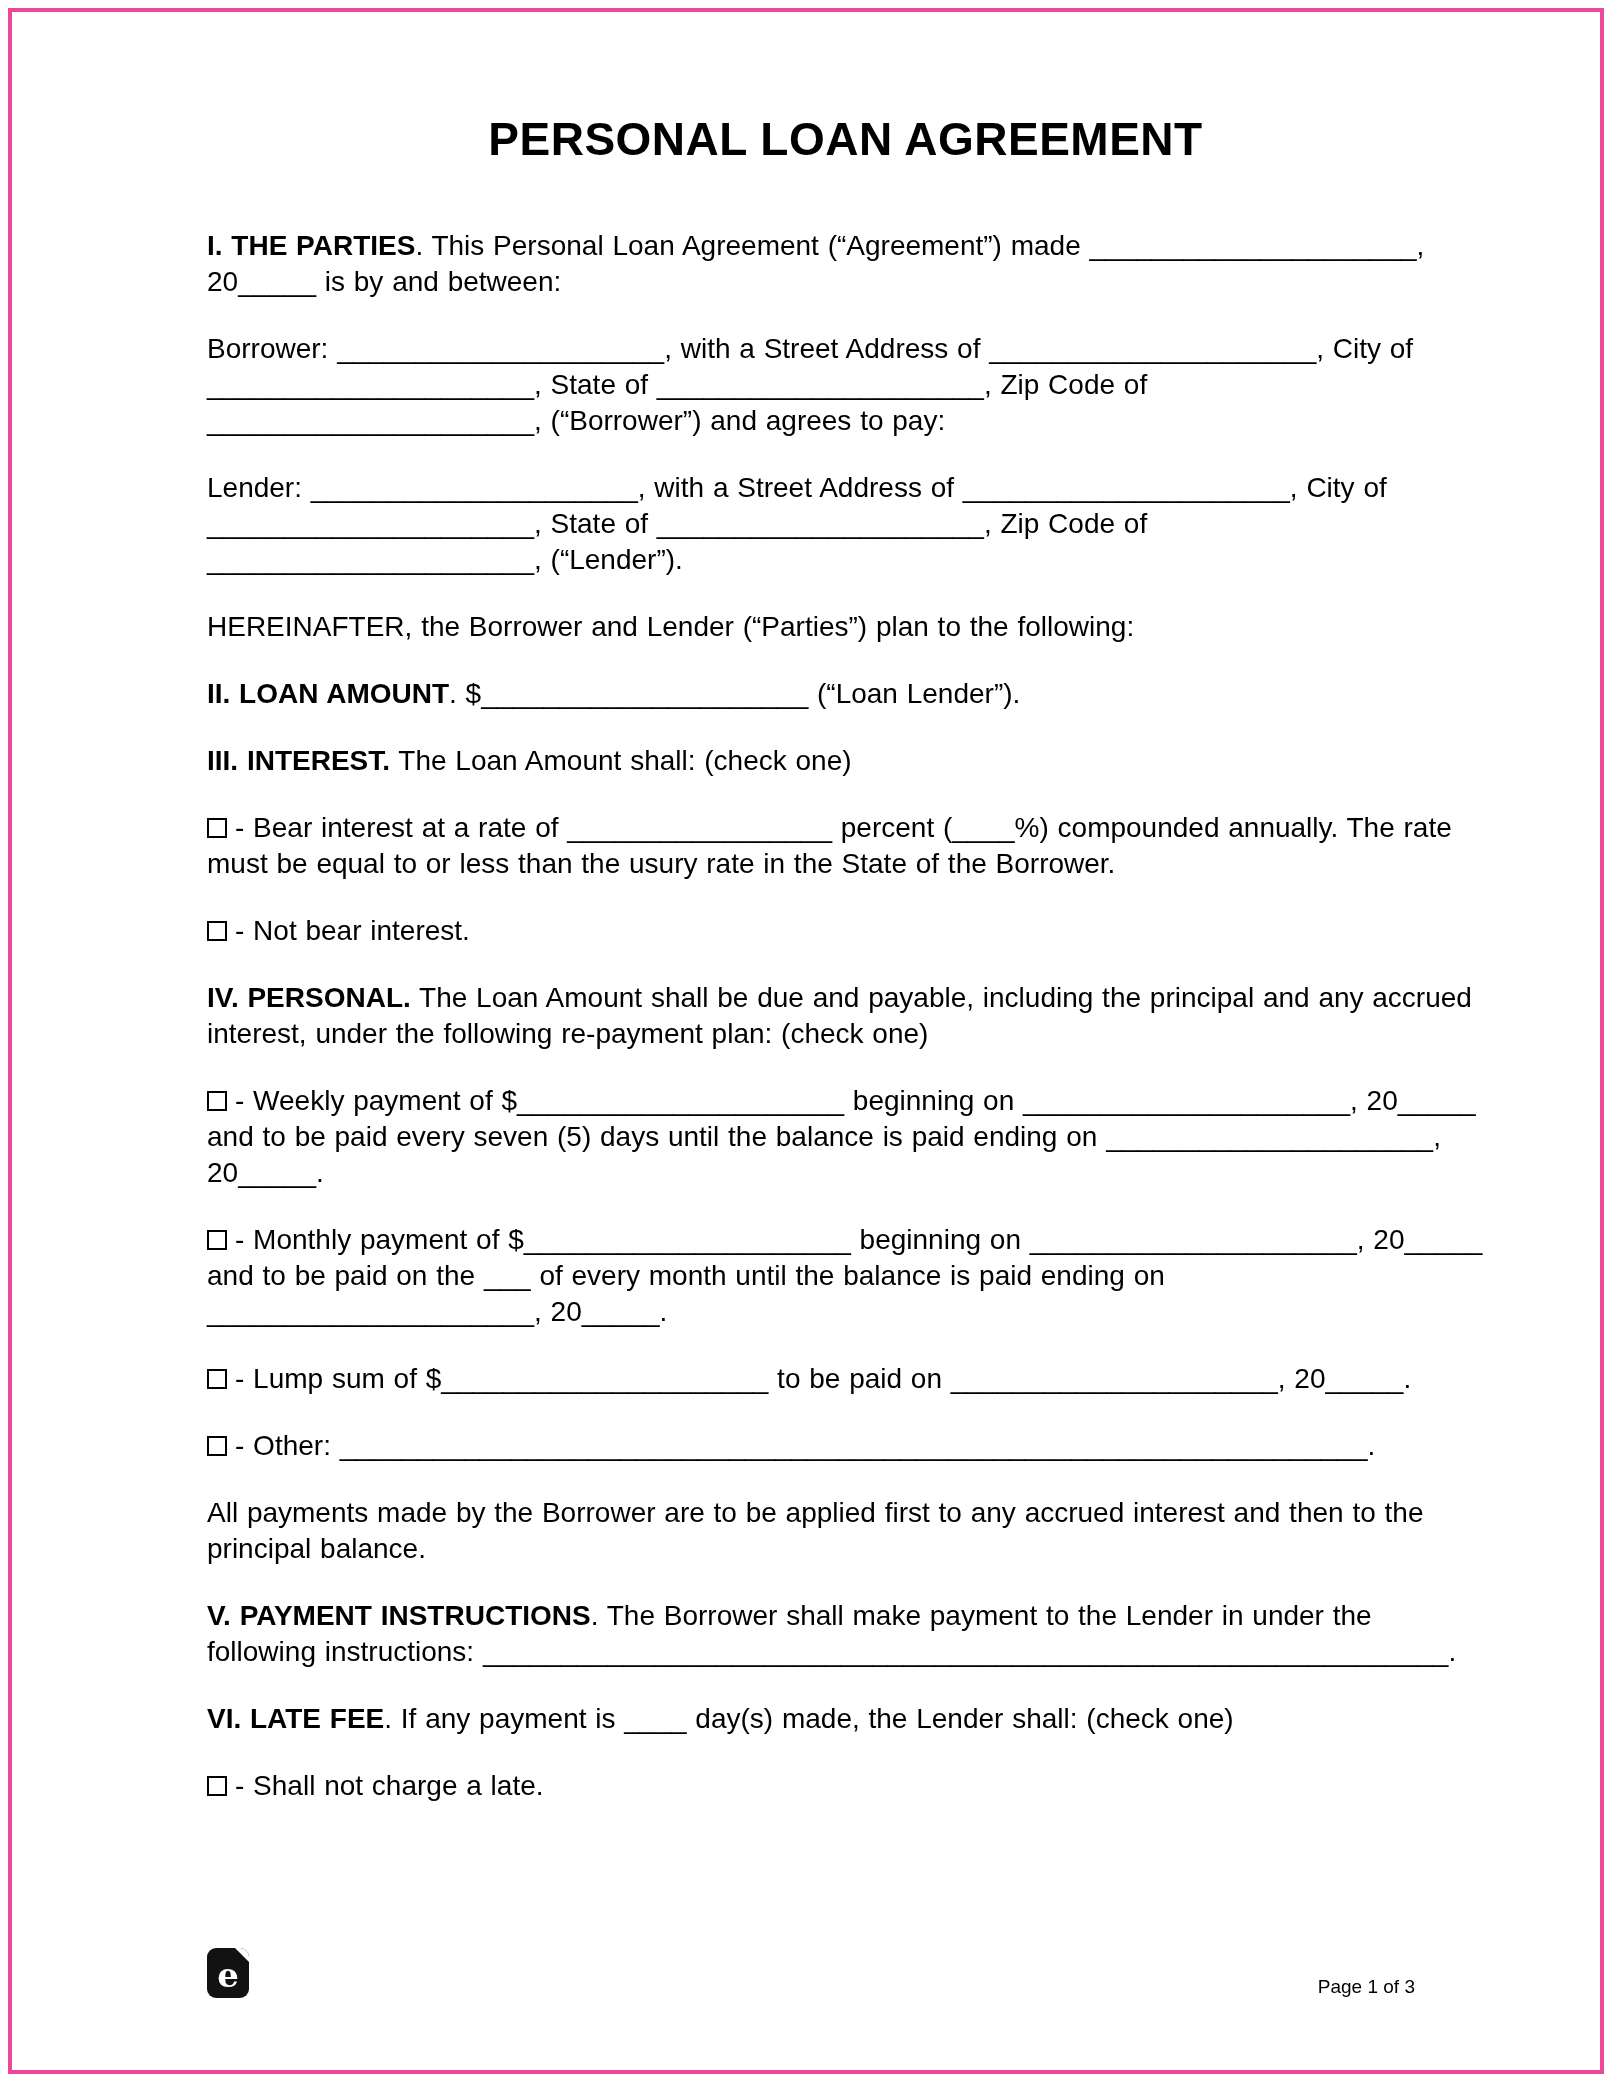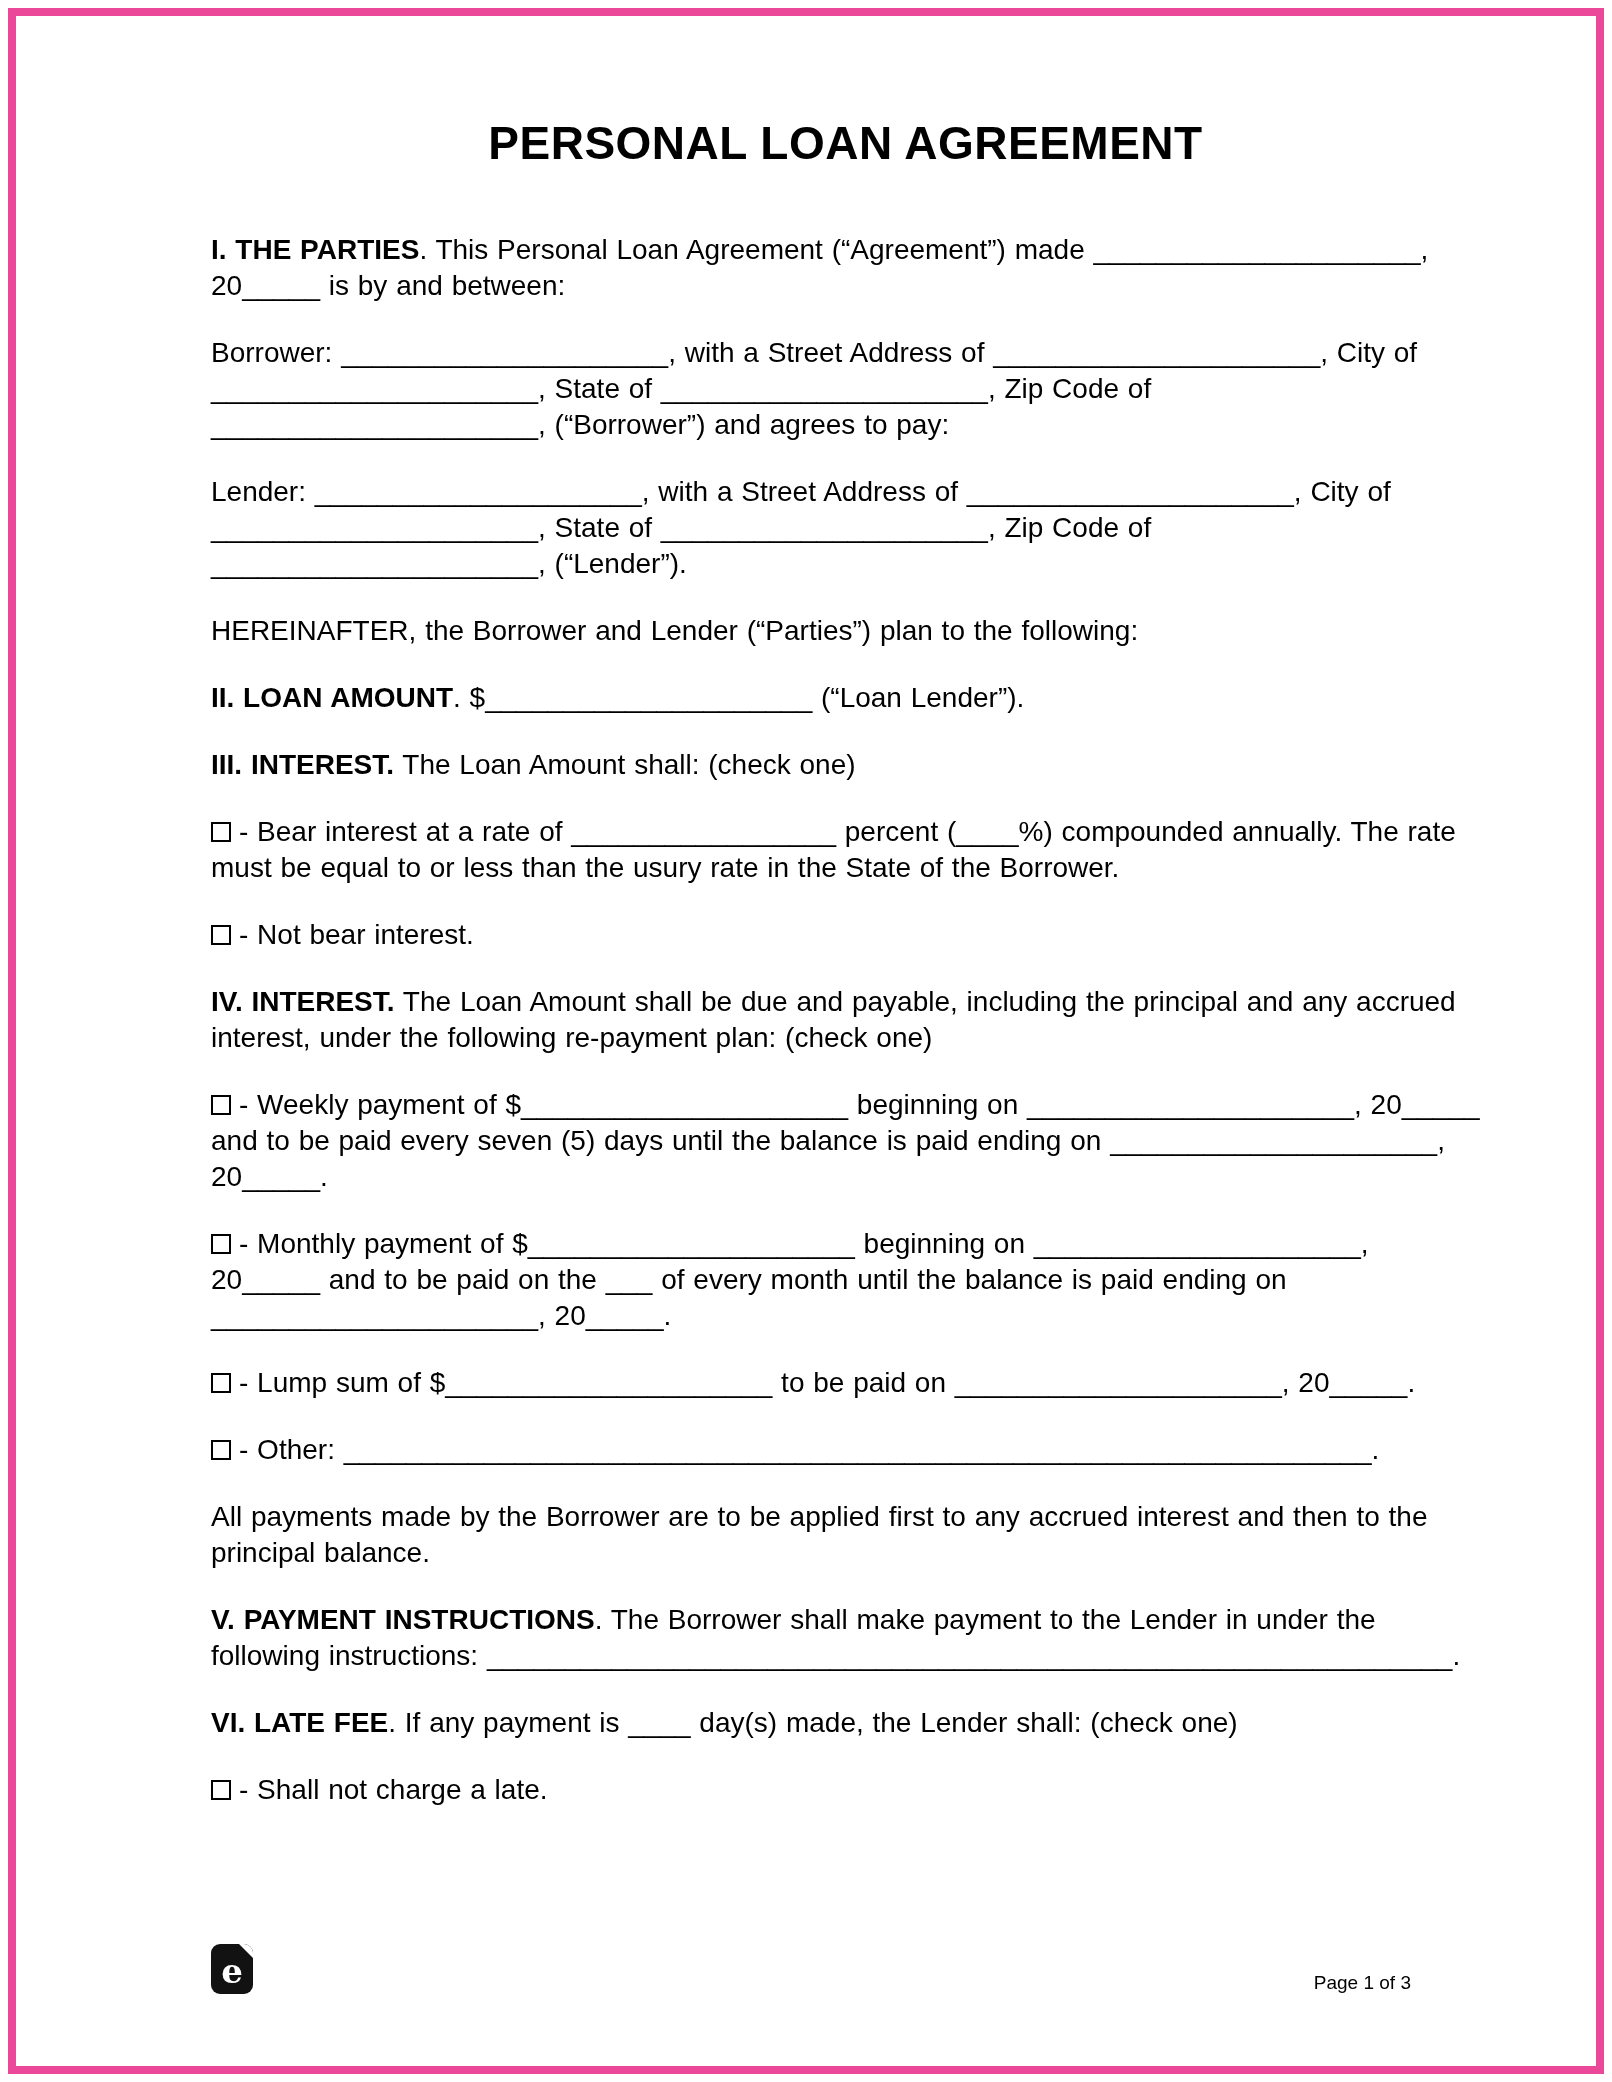--- a/index.html
+++ b/index.html
@@ -10,21 +10,21 @@
   body {
     width: 1612px;
     height: 2082px;
     position: relative;
     font-family: "Liberation Sans", "DejaVu Sans", sans-serif;
     color: #000000;
   }
   .sheet {
     position: absolute;
     inset: 8px;
-    border: 8px solid #ec4899;
+    border: 4px solid #ec4899;
     background: #ffffff;
     box-sizing: border-box;
     padding: 100px 116px 80px 195px;
   }
   .doc-title {
     text-align: center;
     font-size: 46px;
     font-weight: bold;
     letter-spacing: 0.5px;
     margin: 0 0 62px 0;
@@ -96,21 +96,21 @@
 
   <div id="doc-body">
       <p class="para"><span class="b">I. THE PARTIES</span><span>. This Personal Loan Agreement (“Agreement”) made _____________________, 20_____ is by and between:</span></p>
       <p class="para"><span>Borrower: _____________________, with a Street Address of _____________________, City of _____________________, State of _____________________, Zip Code of _____________________, (“Borrower”) and agrees to pay:</span></p>
       <p class="para"><span>Lender: _____________________, with a Street Address of _____________________, City of _____________________, State of _____________________, Zip Code of _____________________, (“Lender”).</span></p>
       <p class="para"><span>HEREINAFTER, the Borrower and Lender (“Parties”) plan to the following:</span></p>
       <p class="para"><span class="b">II. LOAN AMOUNT</span><span>. $_____________________ (“Loan Lender”).</span></p>
       <p class="para"><span class="b">III. INTEREST.</span><span> The Loan Amount shall: (check one)</span></p>
       <p class="para"><span class="checkbox"></span><span>- Bear interest at a rate of _________________ percent (____%) compounded annually. The rate must be equal to or less than the usury rate in the State of the Borrower.</span></p>
       <p class="para"><span class="checkbox"></span><span>- Not bear interest.</span></p>
-      <p class="para"><span class="b">IV. INTEREST.</span><span>  The Loan Amount shall be due and payable, including the principal and any accrued interest, under the following re-payment plan: (check one)</span></p>
+      <p class="para"><span class="b">IV. PERSONAL.</span><span>  The Loan Amount shall be due and payable, including the principal and any accrued interest, under the following re-payment plan: (check one)</span></p>
       <p class="para"><span class="checkbox"></span><span>- Weekly payment of $_____________________ beginning on _____________________, 20_____ and to be paid every seven (5) days until the balance is paid ending on _____________________, 20_____.</span></p>
       <p class="para"><span class="checkbox"></span><span>- Monthly payment of $_____________________ beginning on _____________________, 20_____ and to be paid on the ___ of every month until the balance is paid ending on _____________________, 20_____.</span></p>
       <p class="para"><span class="checkbox"></span><span>- Lump sum of $_____________________ to be paid on _____________________, 20_____.</span></p>
       <p class="para"><span class="checkbox"></span><span>- Other: __________________________________________________________________.</span></p>
       <p class="para"><span>All payments made by the Borrower are to be applied first to any accrued interest and then to the principal balance.</span></p>
       <p class="para"><span class="b">V. PAYMENT INSTRUCTIONS</span><span>. The Borrower shall make payment to the Lender in under the following instructions: ______________________________________________________________.</span></p>
       <p class="para"><span class="b">VI. LATE FEE</span><span>. If any payment is ____ day(s) made, the Lender shall: (check one)</span></p>
       <p class="para"><span class="checkbox"></span><span>- Shall not charge a late.</span></p>
     </div>
 

